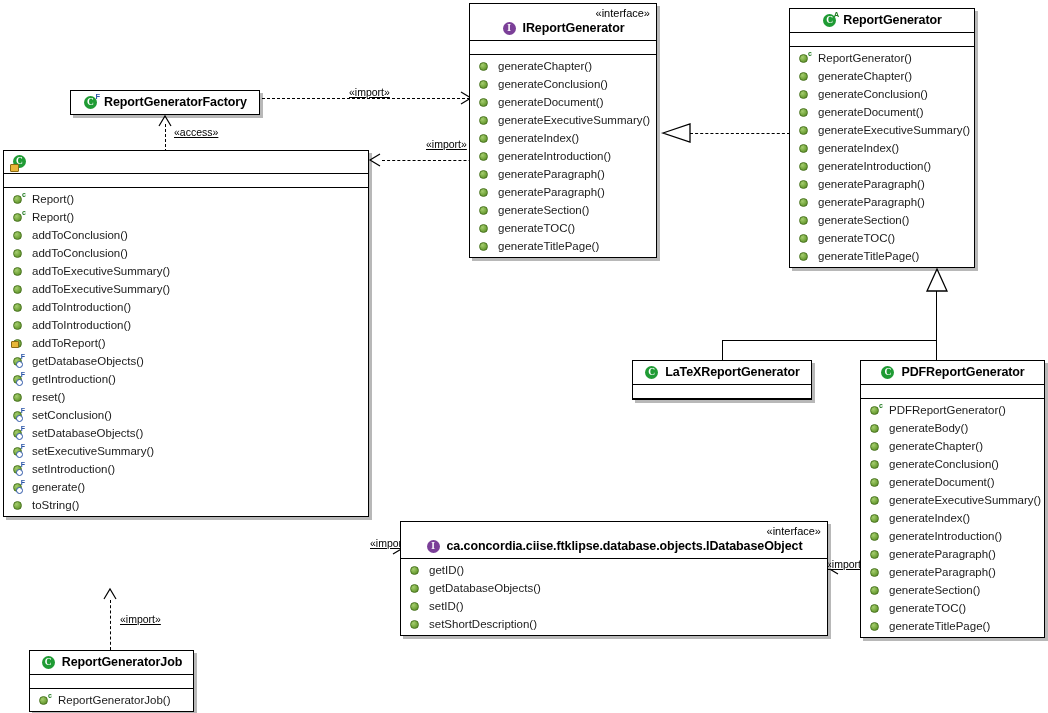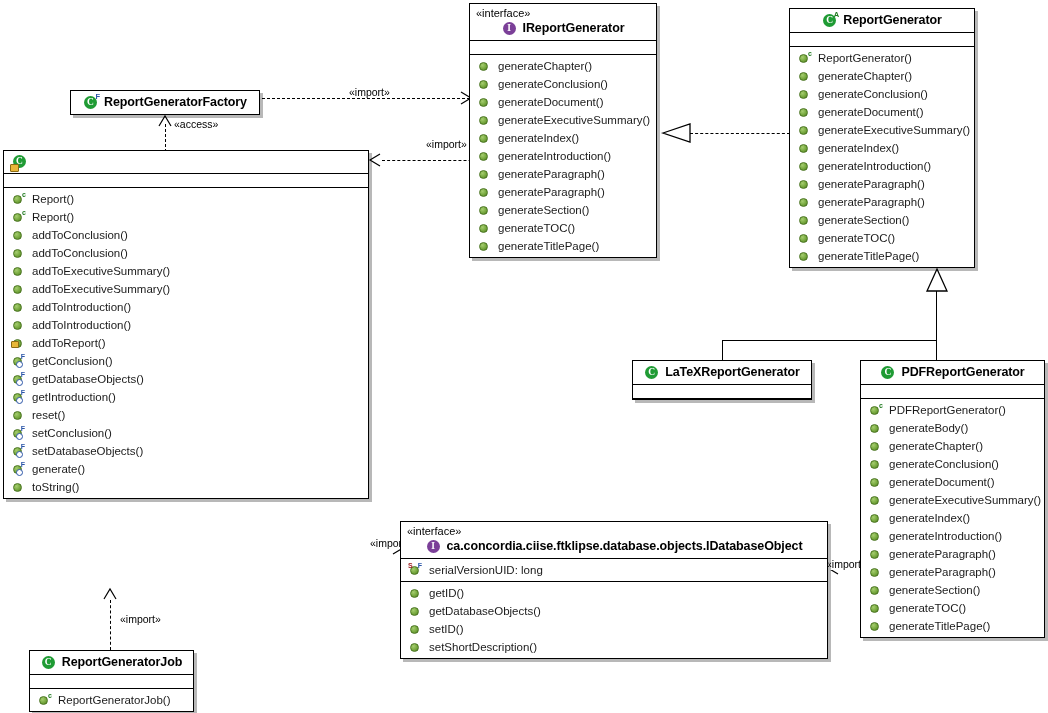--- a/index.html
+++ b/index.html
@@ -28,21 +28,21 @@
   .uml-header {
     padding: 3px 6px 4px 6px;
     border-bottom: 1px solid #000000;
     text-align: center;
   }
   .stereotype {
     display: block;
     font-size: 11px;
     color: #000000;
     line-height: 13px;
-    text-align: left;
+    text-align: right;
   }
   .title-row {
     display: flex;
     align-items: center;
     justify-content: center;
     gap: 5px;
     line-height: 16px;
   }
   .class-title {
     font-size: 12.5px;
@@ -174,39 +174,40 @@
     width: 0;
   }
   .conn-label {
     position: absolute;
     font-size: 10.5px;
     color: #000000;
     background: #ffffff;
     padding: 0 2px;
     white-space: nowrap;
     z-index: 3;
+    text-decoration: underline;
   }
   svg.marker { position: absolute; overflow: visible; z-index: 3; }
 </style>
 </head>
 <body>
 
 <div id="canvas">
 
   <div class="conn hline-dash" style="left:262px; top:98px; width:208px;"></div>
   <svg class="marker" style="left:460px; top:91px;" width="14" height="16">
     <polyline points="1,1 11,7 1,13" fill="none" stroke="#000" stroke-width="1.2"></polyline>
   </svg>
   <div class="conn-label" style="left:347px; top:86px;">«import»</div>
 
   <div class="conn vline-dash" style="left:165px; top:124px; height:28px;"></div>
   <svg class="marker" style="left:158px; top:115px;" width="16" height="14">
     <polyline points="1,11 7,1 13,11" fill="none" stroke="#000" stroke-width="1.2"></polyline>
   </svg>
-  <div class="conn-label" style="left:172px; top:118px;">«access»</div>
+  <div class="conn-label" style="left:172px; top:126px;">«access»</div>
 
   <div class="conn hline-dash" style="left:382px; top:160px; width:110px;"></div>
   <div class="conn vline-dash" style="left:492px; top:134px; height:27px;"></div>
   <div class="conn hline-dash" style="left:492px; top:134px; width:60px;"></div>
   <svg class="marker" style="left:368px; top:153px;" width="14" height="16">
     <polyline points="12,1 2,7 12,13" fill="none" stroke="#000" stroke-width="1.2"></polyline>
   </svg>
   <div class="conn-label" style="left:424px; top:138px;">«import»</div>
 
   <div class="conn hline-dash" style="left:690px; top:133px; width:100px;"></div>
@@ -494,59 +495,67 @@
             <span class="lock"></span>
           </span>
           <span>addToReport()</span>
         </div>
       <div class="member">
           <span class="ico">
             <span class="disc"></span>
             <span class="badge f">F</span>
             <span class="clock"></span>
           </span>
-          <span>getConclusion()</span>
+          <span>getDatabaseObjects()</span>
         </div>
       <div class="member">
           <span class="ico">
             <span class="disc"></span>
             <span class="badge f">F</span>
             <span class="clock"></span>
           </span>
-          <span>getDatabaseObjects()</span>
+          <span>getIntroduction()</span>
+        </div>
+      <div class="member">
+          <span class="ico">
+            <span class="disc"></span>
+          </span>
+          <span>reset()</span>
         </div>
       <div class="member">
           <span class="ico">
             <span class="disc"></span>
             <span class="badge f">F</span>
             <span class="clock"></span>
           </span>
-          <span>getIntroduction()</span>
-        </div>
-      <div class="member">
-          <span class="ico">
-            <span class="disc"></span>
-          </span>
-          <span>reset()</span>
+          <span>setConclusion()</span>
         </div>
       <div class="member">
           <span class="ico">
             <span class="disc"></span>
             <span class="badge f">F</span>
             <span class="clock"></span>
           </span>
-          <span>setConclusion()</span>
+          <span>setDatabaseObjects()</span>
         </div>
       <div class="member">
           <span class="ico">
             <span class="disc"></span>
             <span class="badge f">F</span>
             <span class="clock"></span>
           </span>
-          <span>setDatabaseObjects()</span>
+          <span>setExecutiveSummary()</span>
+        </div>
+      <div class="member">
+          <span class="ico">
+            <span class="disc"></span>
+            <span class="badge f">F</span>
+            <span class="clock"></span>
+          </span>
+          <span>setIntroduction()</span>
         </div>
       <div class="member">
           <span class="ico">
             <span class="disc"></span>
             <span class="badge f">F</span>
             <span class="clock"></span>
           </span>
           <span>generate()</span>
         </div>
       <div class="member">
@@ -670,30 +679,20 @@
   <div class="uml-box" style="left:400px; top:521px; width:428px;">
     <div class="uml-header">
       <span class="stereotype">«interface»</span>
       <div class="title-row">
         <span class="hico iface">
           <span class="circ">I</span>
         </span>
         <span class="class-title">ca.concordia.ciise.ftklipse.database.objects.IDatabaseObject</span>
       </div>
     </div>
-    <div class="uml-compartment">
-      <div class="member">
-          <span class="ico">
-            <span class="disc"></span>
-            <span class="badge s">S</span>
-            <span class="badge f">F</span>
-          </span>
-          <span>serialVersionUID: long</span>
-        </div>
-    </div>
     <div class="uml-compartment last">
       <div class="member">
           <span class="ico">
             <span class="disc"></span>
           </span>
           <span>getID()</span>
         </div>
       <div class="member">
           <span class="ico">
             <span class="disc"></span>

